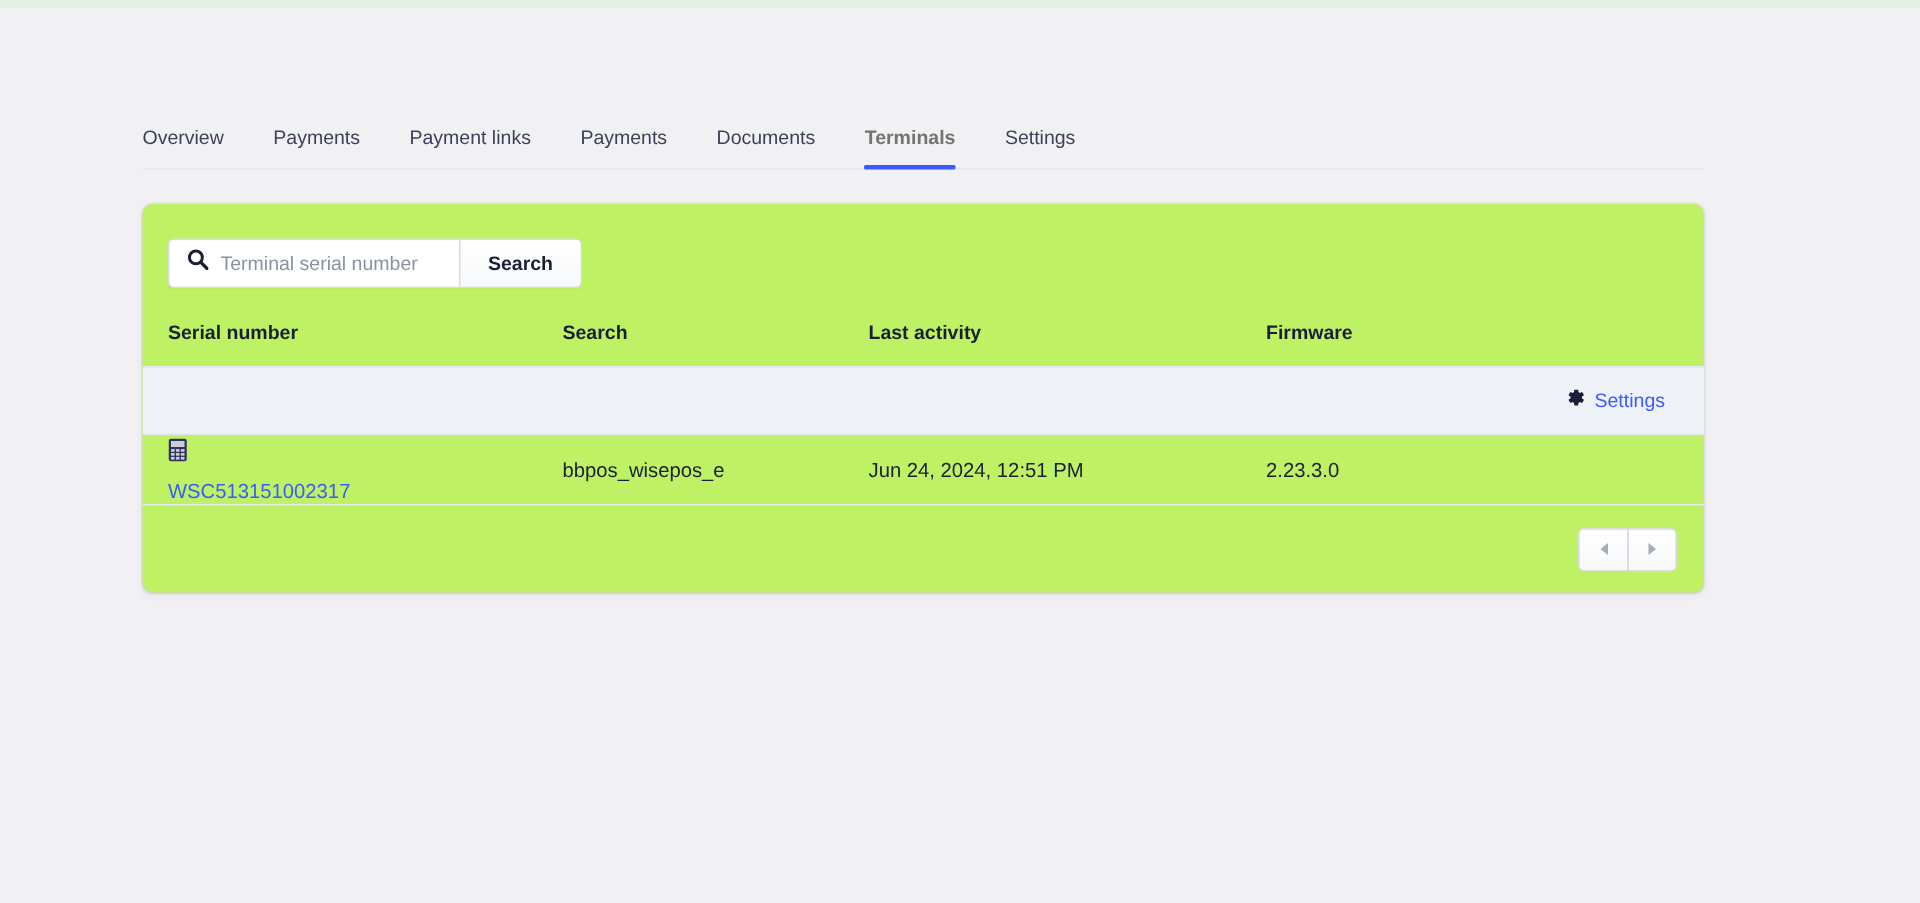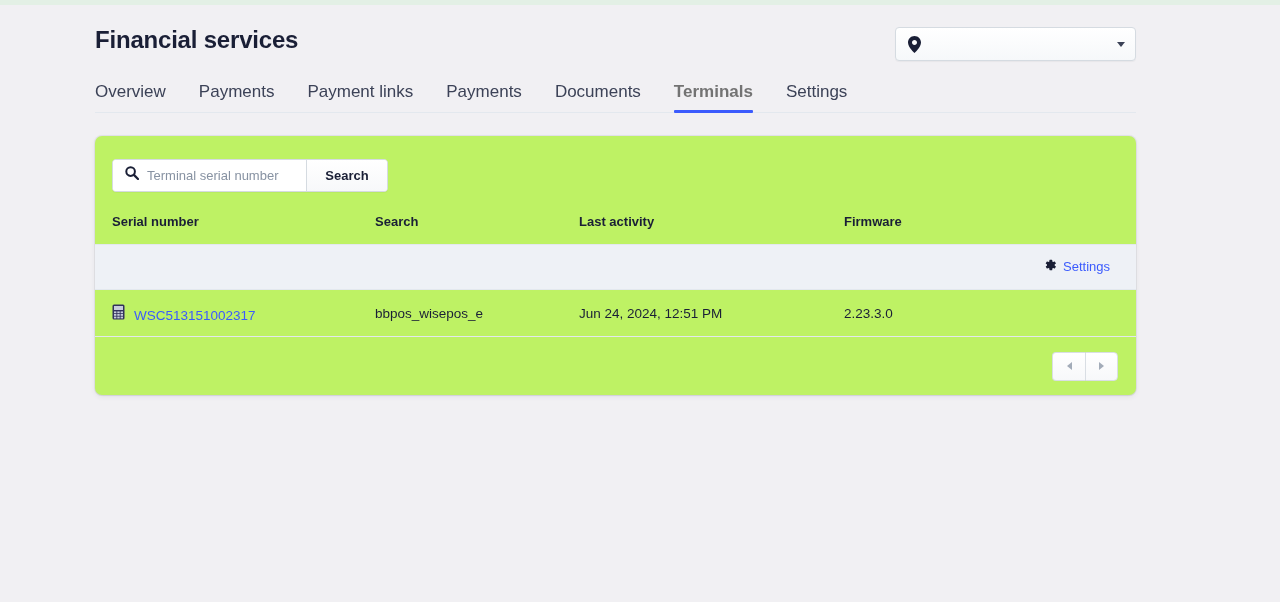--- a/index.html
+++ b/index.html
@@ -93,21 +93,21 @@
     top: 78px;
     width: 1041px;
     height: 30px;
     border-bottom: 1px solid #e3e8ee;
     display: flex;
     align-items: flex-start;
   }
 
   .tab {
     position: relative;
-    font-size: 17px;
+    font-size: 13px;
     color: #3c4257;
     margin-right: 33px;
     padding-bottom: 11px;
     cursor: pointer;
     white-space: nowrap;
     line-height: 18px;
   }
 
   .tab:last-child { margin-right: 0; }
 
@@ -231,22 +231,23 @@
     border-bottom: 1px solid #e3e8ee;
     font-size: 13.5px;
     color: #1a1f36;
     vertical-align: middle;
   }
 
   .data-row td.cell-serial { padding-left: 17px; }
 
   .serial-cell {
     display: flex;
-    align-items: flex-end;
+    align-items: flex-start;
     gap: 9px;
+    flex-direction: column;
   }
 
   .serial-link {
     color: #3b5bfd;
     text-decoration: none;
     font-size: 13.5px;
     cursor: pointer;
   }
 
   .pager-row {
@@ -295,33 +296,20 @@
     border-left: 5px solid #a3acb9;
   }
 </style>
 </head>
 <body>
 
 <div class="top-strip"></div>
 
 <div class="page">
 
-  <div class="header">
-    <div class="page-title">Financial services</div>
-
-    <div class="account-picker">
-      <span class="pin">
-        <svg width="13" height="17" viewBox="0 0 13 17">
-          <path d="M6.5 0C2.91 0 0 2.91 0 6.5C0 11.375 6.5 17 6.5 17S13 11.375 13 6.5C13 2.91 10.09 0 6.5 0ZM6.5 9C5.12 9 4 7.88 4 6.5S5.12 4 6.5 4S9 5.12 9 6.5S7.88 9 6.5 9Z" fill="#1a1f36"></path>
-        </svg>
-      </span>
-      <span class="value"></span>
-      <span class="caret"></span>
-    </div>
-  </div>
 
   <div class="tabs">
     <div class="tab">Overview</div>
     <div class="tab">Payments</div>
     <div class="tab">Payment links</div>
     <div class="tab">Payments</div>
     <div class="tab">Documents</div>
     <div class="tab active">Terminals</div>
     <div class="tab">Settings</div>
   </div>

